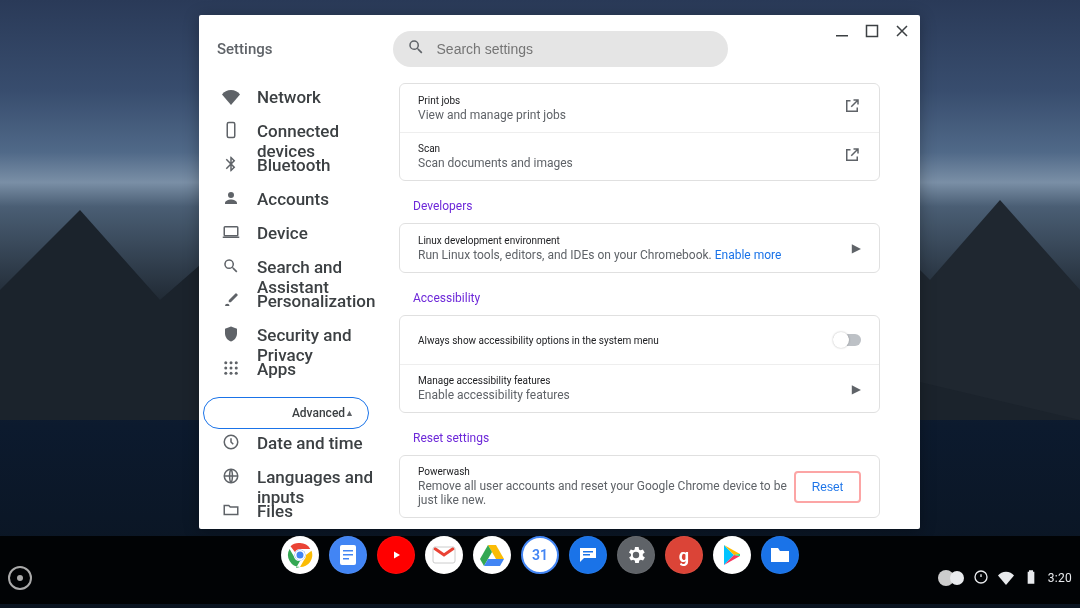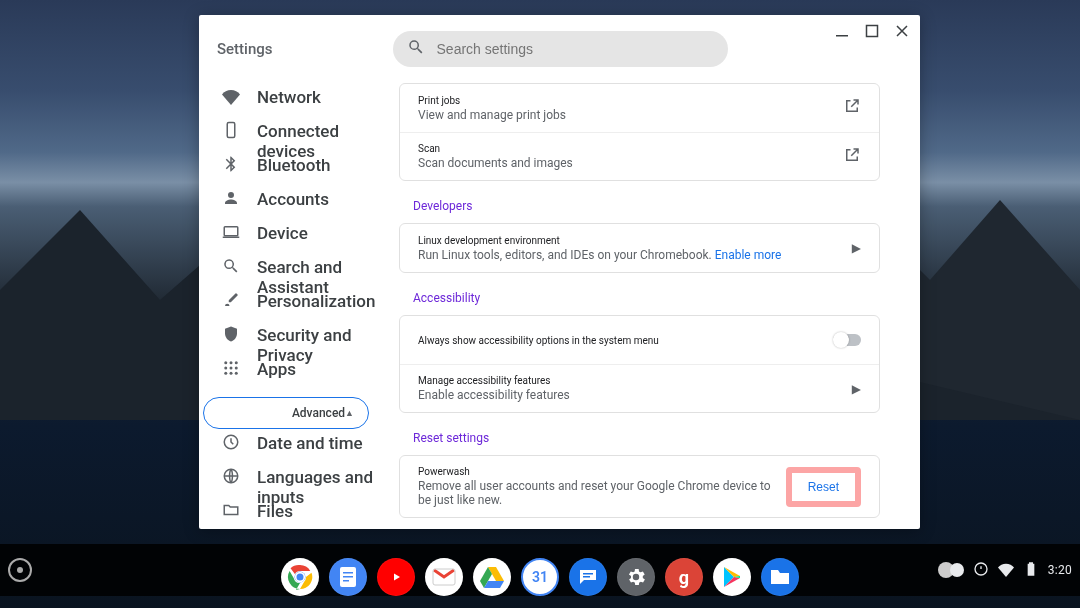--- a/index.html
+++ b/index.html
@@ -36,24 +36,24 @@
   .row + .row { border-top:1px solid #eee; }
   .row-text { display:flex; flex-direction:column; }
   .row-title { font-size:10px; color:#202124; }
   .row-sub { font-size:12px; color:#5f6368; margin-top:2px; }
   .link { color:#1a73e8; text-decoration:none; }
   .chev { color:#5f6368; font-size:12px; }
   .toggle { width:26px; height:12px; background:#bdc1c6; border-radius:10px; position:relative; }
   .toggle:after { content:""; position:absolute; left:-2px; top:-2px; width:16px; height:16px; background:#fff; border-radius:50%; box-shadow:0 0 2px rgba(0,0,0,.3); }
   .ext-icon { width:18px; height:18px; color:#5f6368; }
   .section-h { font-size:12px; color:#6d28d9; margin:8px 0 10px 14px; font-weight:400; }
-  .reset-btn { border:6px solid #fca5a5; background:#fff; color:#1a73e8; font-size:12px; font-weight:500; padding:7px 16px; border-radius:4px; cursor:pointer; }
+  .reset-btn { border:2px solid #fca5a5; background:#fff; color:#1a73e8; font-size:12px; font-weight:500; padding:7px 16px; border-radius:4px; cursor:pointer; }
 
   
-  .shelf { position:absolute; left:0; right:0; bottom:12px; height:52px; background:rgba(0,0,0,.85); display:flex; align-items:flex-end; }
+  .shelf { position:absolute; left:0; right:0; bottom:4px; height:68px; background:rgba(0,0,0,.85); display:flex; align-items:flex-start; }
   .launcher { position:absolute; left:8px; bottom:14px; width:24px; height:24px; border:2px solid #aaa; border-radius:50%; display:flex; align-items:center; justify-content:center; cursor:pointer;}
   .launcher:after { content:""; width:6px; height:6px; background:#aaa; border-radius:50%; }
   .shelf-center { margin:0 auto; display:flex; gap:10px; }
   .shelf-icon { width:38px; height:38px; border-radius:50%; display:flex; align-items:center; justify-content:center; cursor:pointer; box-shadow:0 0 0 1px rgba(255,255,255,.05) inset; position:relative;}
   .status { position:absolute; right:8px; bottom:0; height:52px; display:flex; align-items:center; gap:9px; color:#e8eaed; font-size:12px; }
   .status svg { width:16px; height:16px; color:#e8eaed; }
   .avatar-stack { display:flex; align-items:center; }
   .avatar { width:16px; height:16px; border-radius:50%; background:#ccc; }
   .avatar.child { width:14px; height:14px; background:#e8eaed; margin-left:-4px; }
   .clock { font-size:12px; letter-spacing:.3px; }

